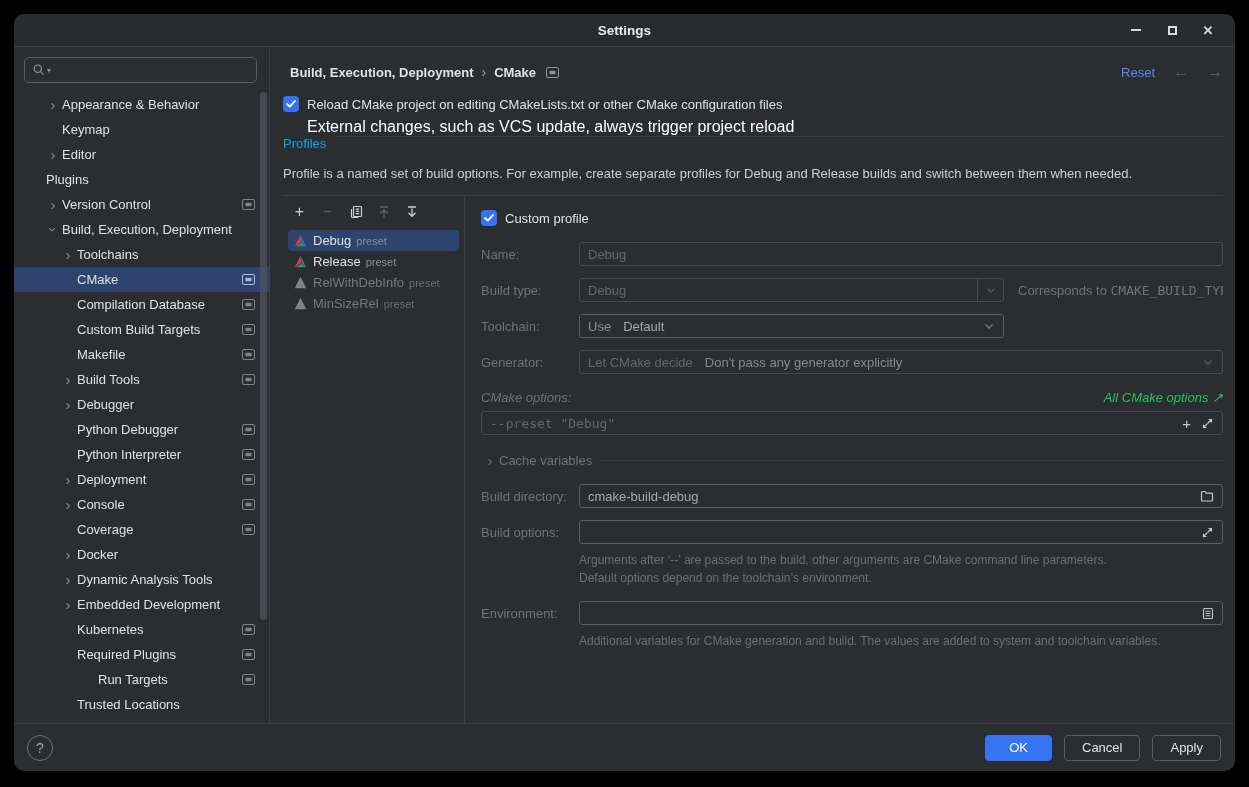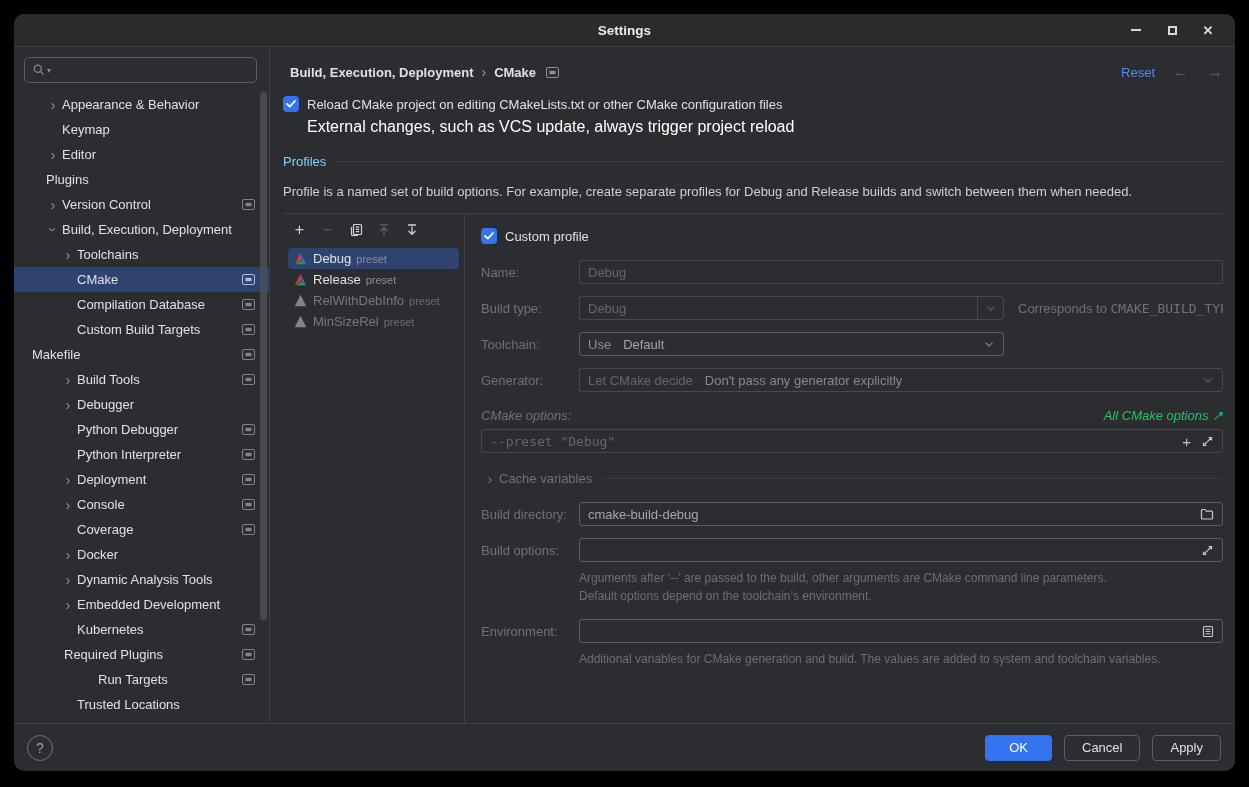--- a/index.html
+++ b/index.html
@@ -43,21 +43,21 @@
   .crumb-sep { color:#9ba0a8; font-weight:400; font-size:14px; }
   .bc-screen { color:#8c9097; display:inline-flex; margin-left:2px; }
   .header-right { margin-left:auto; display:flex; align-items:center; gap:18px; }
   .reset-link { color:#548af7; font-weight:500; cursor:pointer; }
   .nav-arrow { color:#5c6066; font-size:16px; }
   .check-row { display:flex; align-items:center; margin-top:15px; }
   .checkbox { width:16px; height:16px; flex:none; background:#3574f0; border-radius:4px;
     display:flex; align-items:center; justify-content:center; margin-right:8px; }
   .checkbox svg { display:block; }
   .reload-note { margin:6px 0 0 24px; color:#ffffff; font-size:16px; }
-  .section-hdr { display:flex; align-items:center; margin-top:18px; color:#7dd3fc; }
+  .section-hdr { display:flex; align-items:flex-start; color:#0ea5e9; }
   .section-hdr .line { flex:1; height:1px; background:#3c3e43; margin-left:10px; }
   .profiles-desc { margin-top:15px; color:#ced0d5; }
   
   .panel { margin-top:14px; flex:1; min-height:0; border-top:1px solid #3e4044; display:flex; }
   .profile-list-col { width:182px; flex:none; border-right:1px solid #3e4044; display:flex; flex-direction:column; }
   .list-toolbar { display:flex; align-items:center; gap:3px; padding:5px 4px 4px 4px; }
   .tb-btn { width:25px; height:22px; display:flex; align-items:center; justify-content:center;
     color:#ced1d6; font-size:16px; border-radius:3px; }
   .tb-btn.dim { color:#5c6066; }
   .plist { padding:3px 5px 0 5px; }
@@ -202,21 +202,21 @@
             <span class="chev"></span>
             <span class="tree-label">Custom Build Targets</span>
             <span class="tree-spacer"></span>
             <span class="screen-icon">
               <svg width="13" height="11" viewBox="0 0 13 11" fill="none">
                 <rect x="0.5" y="0.5" width="12" height="10" rx="1.5" stroke="currentColor"></rect>
                 <rect x="3.5" y="3.8" width="6" height="3.4" fill="currentColor"></rect>
               </svg>
             </span>
           </div>
-          <div class="tree-row" style="">
+          <div class="tree-row" style="padding-left: 45px;">
             <span class="chev"></span>
             <span class="tree-label">Makefile</span>
             <span class="tree-spacer"></span>
             <span class="screen-icon">
               <svg width="13" height="11" viewBox="0 0 13 11" fill="none">
                 <rect x="0.5" y="0.5" width="12" height="10" rx="1.5" stroke="currentColor"></rect>
                 <rect x="3.5" y="3.8" width="6" height="3.4" fill="currentColor"></rect>
               </svg>
             </span>
           </div>
@@ -310,21 +310,21 @@
             <span class="chev"></span>
             <span class="tree-label">Kubernetes</span>
             <span class="tree-spacer"></span>
             <span class="screen-icon">
               <svg width="13" height="11" viewBox="0 0 13 11" fill="none">
                 <rect x="0.5" y="0.5" width="12" height="10" rx="1.5" stroke="currentColor"></rect>
                 <rect x="3.5" y="3.8" width="6" height="3.4" fill="currentColor"></rect>
               </svg>
             </span>
           </div>
-          <div class="tree-row" style="padding-left: 32px;">
+          <div class="tree-row" style="padding-left: 45px;">
             <span class="chev"></span>
             <span class="tree-label">Required Plugins</span>
             <span class="tree-spacer"></span>
             <span class="screen-icon">
               <svg width="13" height="11" viewBox="0 0 13 11" fill="none">
                 <rect x="0.5" y="0.5" width="12" height="10" rx="1.5" stroke="currentColor"></rect>
                 <rect x="3.5" y="3.8" width="6" height="3.4" fill="currentColor"></rect>
               </svg>
             </span>
           </div>

